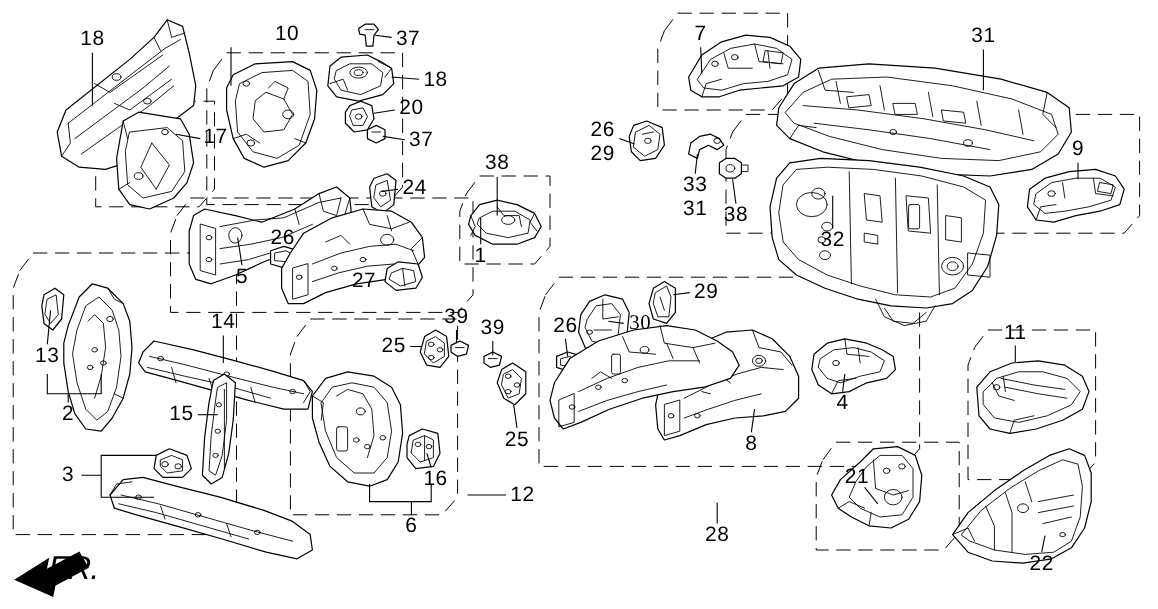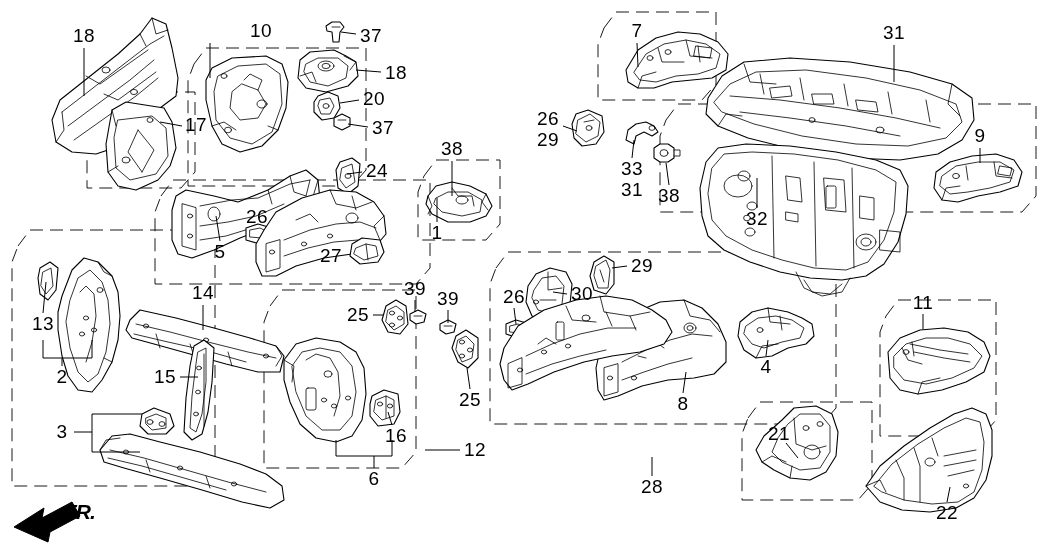--- a/index.html
+++ b/index.html
@@ -3,22 +3,22 @@
 <meta charset="utf-8">
 <title>Parts Diagram</title>
 <style>
   html,body{margin:0;padding:0;background:#ffffff;}
   body{font-family:"Liberation Sans",sans-serif;}
   #stage{position:relative;width:1053px;height:554px;background:#fff;overflow:hidden;}
   #stage svg{position:absolute;left:0;top:0;width:1053px;height:554px;}
   .lbl{position:absolute;font-family:"Liberation Sans",sans-serif;font-size:19px;
        color:#000;font-weight:400;letter-spacing:0.5px;white-space:nowrap;
        transform:translate(-50%,-50%);}
-  .frtxt{position:absolute;font-family:"Liberation Sans",sans-serif;font-weight:700;
-         font-size:21px;font-style:italic;color:#000;letter-spacing:-1px;margin-left:20px;}
+  .frtxt{position:absolute;font-family:"Liberation Sans",sans-serif;font-weight:400;
+         font-size:30px;font-style:italic;color:#000;letter-spacing:-1px;}
   svg .lnT{fill:none;stroke:#000;stroke-width:0.8;stroke-linejoin:round;stroke-linecap:round;}
   svg .fillw{fill:#ffffff;stroke:#000;stroke-width:1.1;stroke-linejoin:round;}
   svg .grp{fill:none;stroke:#000;stroke-width:0.9;stroke-dasharray:13 7;}
   svg .lead{fill:none;stroke:#000;stroke-width:1.0;}
   svg .arrow{fill:#000;stroke:#000;stroke-width:1;}
 </style>
 </head>
 <body>
 
 <div id="stage">
@@ -536,21 +536,21 @@
 <div class="lbl" style="left:165px;top:377px;">15</div>
 <div class="lbl" style="left:62px;top:432px;">3</div>
 <div class="lbl" style="left:358px;top:315px;">25</div>
 <div class="lbl" style="left:415px;top:289px;">39</div>
 <div class="lbl" style="left:448px;top:299px;">39</div>
 <div class="lbl" style="left:470px;top:400px;">25</div>
 <div class="lbl" style="left:396px;top:436px;">16</div>
 <div class="lbl" style="left:374px;top:479px;">6</div>
 <div class="lbl" style="left:475px;top:450px;">12</div>
 <div class="lbl" style="left:514px;top:297px;">26</div>
-<div class="lbl" style="left:582px;top:294px;">30</div>
+<div class="lbl" style="left:582px;top:294px;font-family:Liberation Serif, serif;">30</div>
 <div class="lbl" style="left:642px;top:266px;">29</div>
 <div class="lbl" style="left:766px;top:367px;">4</div>
 <div class="lbl" style="left:683px;top:404px;">8</div>
 <div class="lbl" style="left:652px;top:487px;">28</div>
 <div class="lbl" style="left:779px;top:434px;">21</div>
 <div class="lbl" style="left:923px;top:303px;">11</div>
 <div class="lbl" style="left:947px;top:513px;">22</div>
 <div class="lbl" style="left:637px;top:31px;">7</div>
 <div class="lbl" style="left:894px;top:33px;">31</div>
 <div class="lbl" style="left:980px;top:136px;">9</div>

